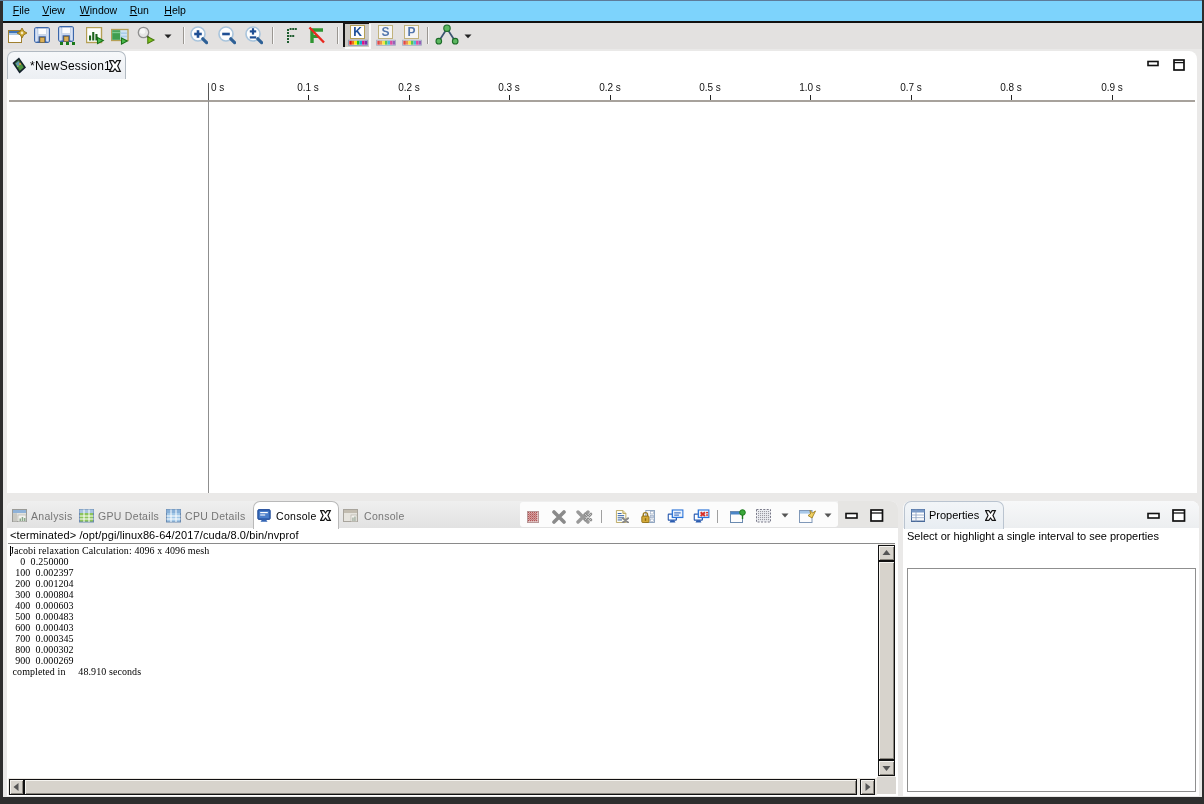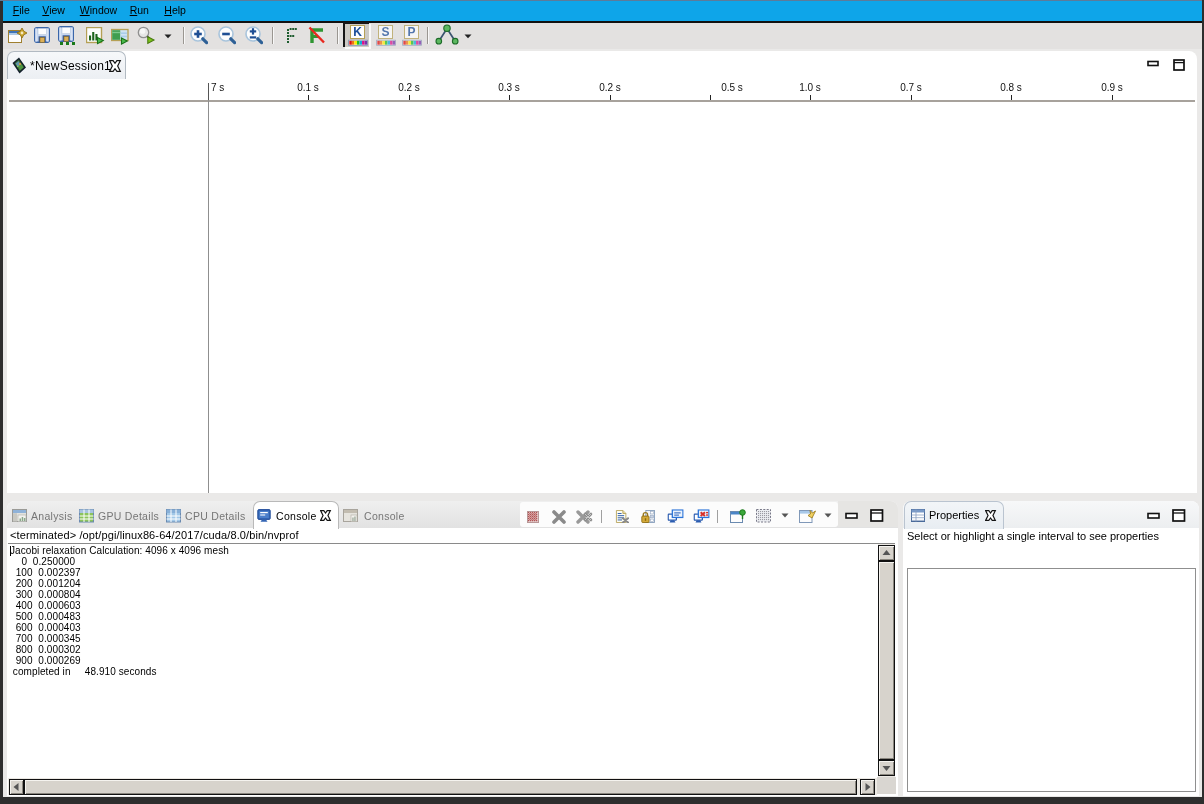--- a/index.html
+++ b/index.html
@@ -1,18 +1,18 @@
 <!DOCTYPE html>
 <html><head><meta charset="utf-8"><style>
 *{margin:0;padding:0;box-sizing:border-box}
 html,body{width:1204px;height:804px}
 body{position:relative;font-family:"Liberation Sans",sans-serif;background:#2e2e2e;overflow:hidden}
 .a{position:absolute}
 #topline{left:0;top:0;width:1204px;height:1px;background:#5d7b9a}
-#menubar{left:3px;top:1px;width:1199px;height:20px;background:#0ea5e9}
+#menubar{left:3px;top:1px;width:1199px;height:20px;background:#7dd3fc}
 .mi{position:absolute;top:3px;font-size:10.5px;color:#000}
 .mi u{text-decoration:underline}
 #menuline{left:3px;top:21px;width:1199px;height:2px;background:#111}
 #toolbar{left:3px;top:23px;width:1199px;height:26px;background:#e3e1e0}
 #mainbg{left:3px;top:49px;width:1199px;height:748px;background:#eae9e8}
 #botline{left:0;top:797px;width:1204px;height:7px;background:#2e2e2e}
 #rightedge{left:1202px;top:0;width:2px;height:804px;background:#2e2e2e}
 #leftedge{left:0;top:1px;width:3px;height:803px;background:#2e2e2e}
 #editor{left:7px;top:51px;width:1190px;height:442px;background:#fff;border-radius:8px 8px 0 0}
 #etab{left:7px;top:51px;width:119px;height:28px;background:linear-gradient(#f6f8fa,#eceff3);border:1px solid #b2bac2;border-bottom:none;border-radius:7px 7px 0 0}
@@ -21,21 +21,21 @@
 .tick{position:absolute;top:95px;width:1px;height:5px;background:#222}
 #rulerline{left:9px;top:100px;width:1186px;height:2px;background:#a7a29c}
 #vline{left:208px;top:83px;width:1px;height:410px;background:#8f8f8f}
 #consolep{left:7px;top:501px;width:891px;height:295px;background:#fff;border-radius:8px 8px 0 0}
 #ctabrow{left:7px;top:501px;width:891px;height:27px;background:linear-gradient(#efefef,#e2e2e2);border-radius:8px 8px 0 0}
 .itab{position:absolute;top:510px;font-size:10.5px;letter-spacing:.3px;color:#767676;white-space:nowrap}
 #ctab{left:253px;top:501px;width:86px;height:28px;background:#fff;border:1px solid #b9b9b9;border-bottom:none;border-radius:7px 7px 0 0}
 #ctoolzone{left:520px;top:502px;width:318px;height:25px;background:#fcfcfc;border-radius:3px}
 #term{left:10px;top:529px;font-size:11px;letter-spacing:.12px;color:#000;white-space:pre}
 #conborder{left:8px;top:543px;width:887px;height:1px;background:#8a8a8a}
-#contxt{left:10px;top:545px;font-size:10px;line-height:11px;letter-spacing:.08px;font-family:Liberation Sans, sans-serif;color:#000;white-space:pre}
+#contxt{left:10px;top:545px;font-size:10px;line-height:11px;letter-spacing:.08px;font-family:Liberation Serif, serif;color:#000;white-space:pre}
 #caret{left:10px;top:546px;width:1px;height:10px;background:#000}
 .sb{position:absolute;background:#ece9e4}
 .sbtn{position:absolute;background:#d7d3cc;border:1px solid #111;box-shadow:inset 1px 1px 0 #f5f3ef,inset -1px -1px 0 #8a867e}
 .sthumb{position:absolute;background:#d7d3cc;border:1px solid #111;box-shadow:inset 1px 1px 0 #f5f3ef,inset -1px -1px 0 #8a867e}
 #propp{left:903px;top:501px;width:296px;height:295px;background:#fff;border-radius:8px 8px 0 0}
 #ptab{left:904px;top:501px;width:100px;height:28px;background:linear-gradient(#f2f5f8,#e8edf2);border:1px solid #bac4d0;border-bottom:none;border-radius:7px 7px 0 0}
 #pmsg{left:907px;top:530px;font-size:11px;color:#000}
 #pbox{left:907px;top:568px;width:289px;height:224px;background:#fff;border:1px solid #8f8f8f}
 </style></head><body>
 <div class="a" id="mainbg"></div>
@@ -207,31 +207,31 @@
     <rect x="1" y="1.5" width="10" height="4" fill="#fff" stroke="#111" stroke-width="1.6"></rect>
   </svg>
 <svg class="a" style="left:1173px;top:59px" width="12" height="12">
     <rect x="1" y="1" width="10" height="10" fill="#fff" stroke="#111" stroke-width="1.7"></rect>
     <line x1="1" y1="3.6" x2="11" y2="3.6" stroke="#111" stroke-width="1.3"></line>
   </svg>
 
 <div class="a" id="rulerline"></div>
 <div class="a" id="vline"></div>
 <div class="tick" style="left:208px"></div>
-<div class="ruler-lbl" style="left:211px">7 s</div>
+<div class="ruler-lbl" style="left:211px">0 s</div>
 <div class="tick" style="left:308px"></div>
 <div class="ruler-lbl" style="left:308px;transform:translateX(-50%)">0.1 s</div>
 <div class="tick" style="left:409px"></div>
 <div class="ruler-lbl" style="left:409px;transform:translateX(-50%)">0.2 s</div>
 <div class="tick" style="left:509px"></div>
 <div class="ruler-lbl" style="left:509px;transform:translateX(-50%)">0.3 s</div>
 <div class="tick" style="left:610px"></div>
 <div class="ruler-lbl" style="left:610px;transform:translateX(-50%)">0.2 s</div>
 <div class="tick" style="left:710px"></div>
-<div class="ruler-lbl" style="left:732px;transform:translateX(-50%)">0.5 s</div>
+<div class="ruler-lbl" style="left:710px;transform:translateX(-50%)">0.5 s</div>
 <div class="tick" style="left:810px"></div>
 <div class="ruler-lbl" style="left:810px;transform:translateX(-50%)">1.0 s</div>
 <div class="tick" style="left:911px"></div>
 <div class="ruler-lbl" style="left:911px;transform:translateX(-50%)">0.7 s</div>
 <div class="tick" style="left:1011px"></div>
 <div class="ruler-lbl" style="left:1011px;transform:translateX(-50%)">0.8 s</div>
 <div class="tick" style="left:1112px"></div>
 <div class="ruler-lbl" style="left:1112px;transform:translateX(-50%)">0.9 s</div>
 <div class="a" style="left:208px;top:83px;width:1px;height:17px;background:#555"></div>
 <div class="a" id="consolep"></div>

